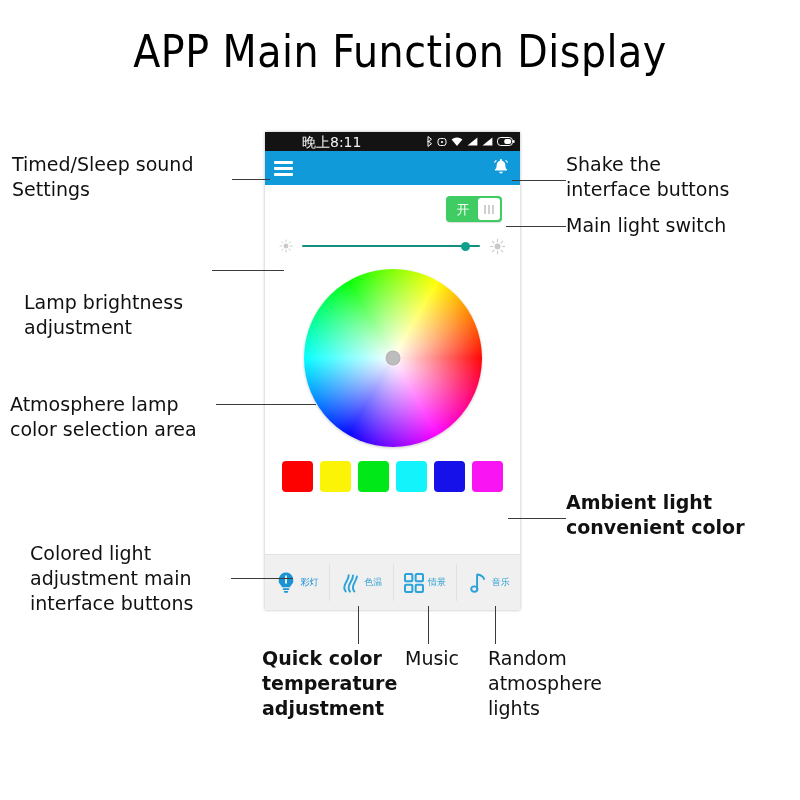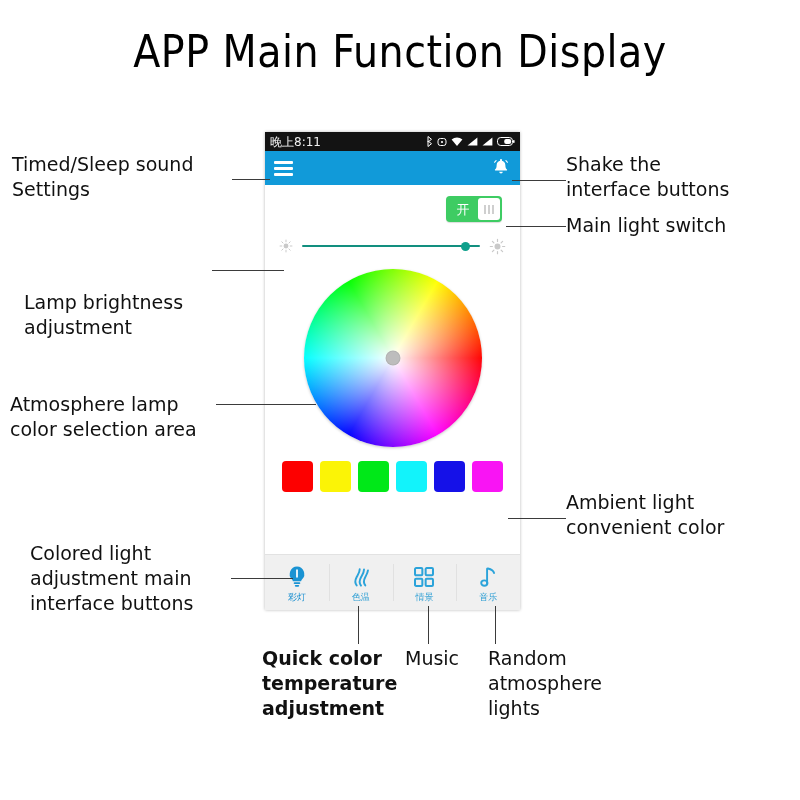--- a/index.html
+++ b/index.html
@@ -30,23 +30,23 @@
     background:#ffffff;
     box-shadow:0 0 3px rgba(0,0,0,.28);
     overflow:hidden;
   }
   .statusbar{
     position:relative;height:19px;background:#131313;
     display:flex;align-items:center;justify-content:space-between;
     padding:0 5px;box-sizing:border-box;
   }
   .status-time{
-    color:#f2f2f2;font-size:12px;line-height:10px;
+    color:#f2f2f2;font-size:14px;line-height:10px;
     font-family:"DejaVu Sans","Liberation Sans",sans-serif;
-    white-space:nowrap;letter-spacing:0;
+    white-space:nowrap;letter-spacing:0;margin-left:32px;
   }
   .status-icons{display:flex;align-items:center;gap:4px;}
   .si{display:block;}
 
   .appbar{
     position:relative;height:34px;background:#119ad9;
     display:flex;align-items:center;justify-content:space-between;
     padding:0 9px;box-sizing:border-box;
   }
   .hamburger{width:19px;height:15px;display:flex;flex-direction:column;justify-content:space-between;cursor:pointer;}
@@ -107,21 +107,21 @@
   }
   .sw{width:31px;height:31px;border-radius:4px;cursor:pointer;}
 
   
   .tabbar{
     position:absolute;left:0;bottom:0;width:100%;height:55px;
     background:#f0f0f0;display:flex;align-items:stretch;
     border-top:1px solid #e2e2e2;
   }
   .tab{
-    flex:1;display:flex;flex-direction:column;align-items:center;justify-content:center;
+    flex:1;display:flex;flex-direction:row;align-items:center;justify-content:center;
     gap:3px;position:relative;cursor:pointer;
   }
   .tab + .tab:before{content:"";position:absolute;left:0;top:9px;bottom:9px;width:1px;background:#e1e1e1;}
   .tab .ico{height:26px;display:flex;align-items:center;justify-content:center;}
   .tab .tl{font-size:9px;line-height:9px;color:#2f9fd4;font-family:"DejaVu Sans",sans-serif;}
   .tab.active .tl{color:#1a8fd0;}
 
   
   .anno{
     position:absolute;
@@ -306,21 +306,21 @@
 interface buttons</div>
   <div class="leader h" style="left:231px;top:578px;width:62px;"></div>
 
   <div class="anno r" style="left:566px;top:152px;width:235px;">Shake the
 interface buttons</div>
   <div class="leader h" style="left:512px;top:180px;width:54px;"></div>
 
   <div class="anno r" style="left:566px;top:213px;width:235px;">Main light switch</div>
   <div class="leader h" style="left:506px;top:226px;width:60px;"></div>
 
-  <div class="anno r" style="left:566px;top:490px;width:235px;">Ambient light
+  <div class="anno r" style="left:566px;top:490px;width:235px;font-weight:bold;">Ambient light
 convenient color</div>
   <div class="leader h" style="left:508px;top:518px;width:58px;"></div>
 
   <div class="anno" style="left:262px;top:646px;width:150px;font-weight:bold;">Quick color
 temperature
 adjustment</div>
   <div class="leader v" style="left:358px;top:606px;height:38px;"></div>
 
   <div class="anno" style="left:405px;top:646px;width:80px;">Music</div>
   <div class="leader v" style="left:428px;top:606px;height:38px;"></div>

